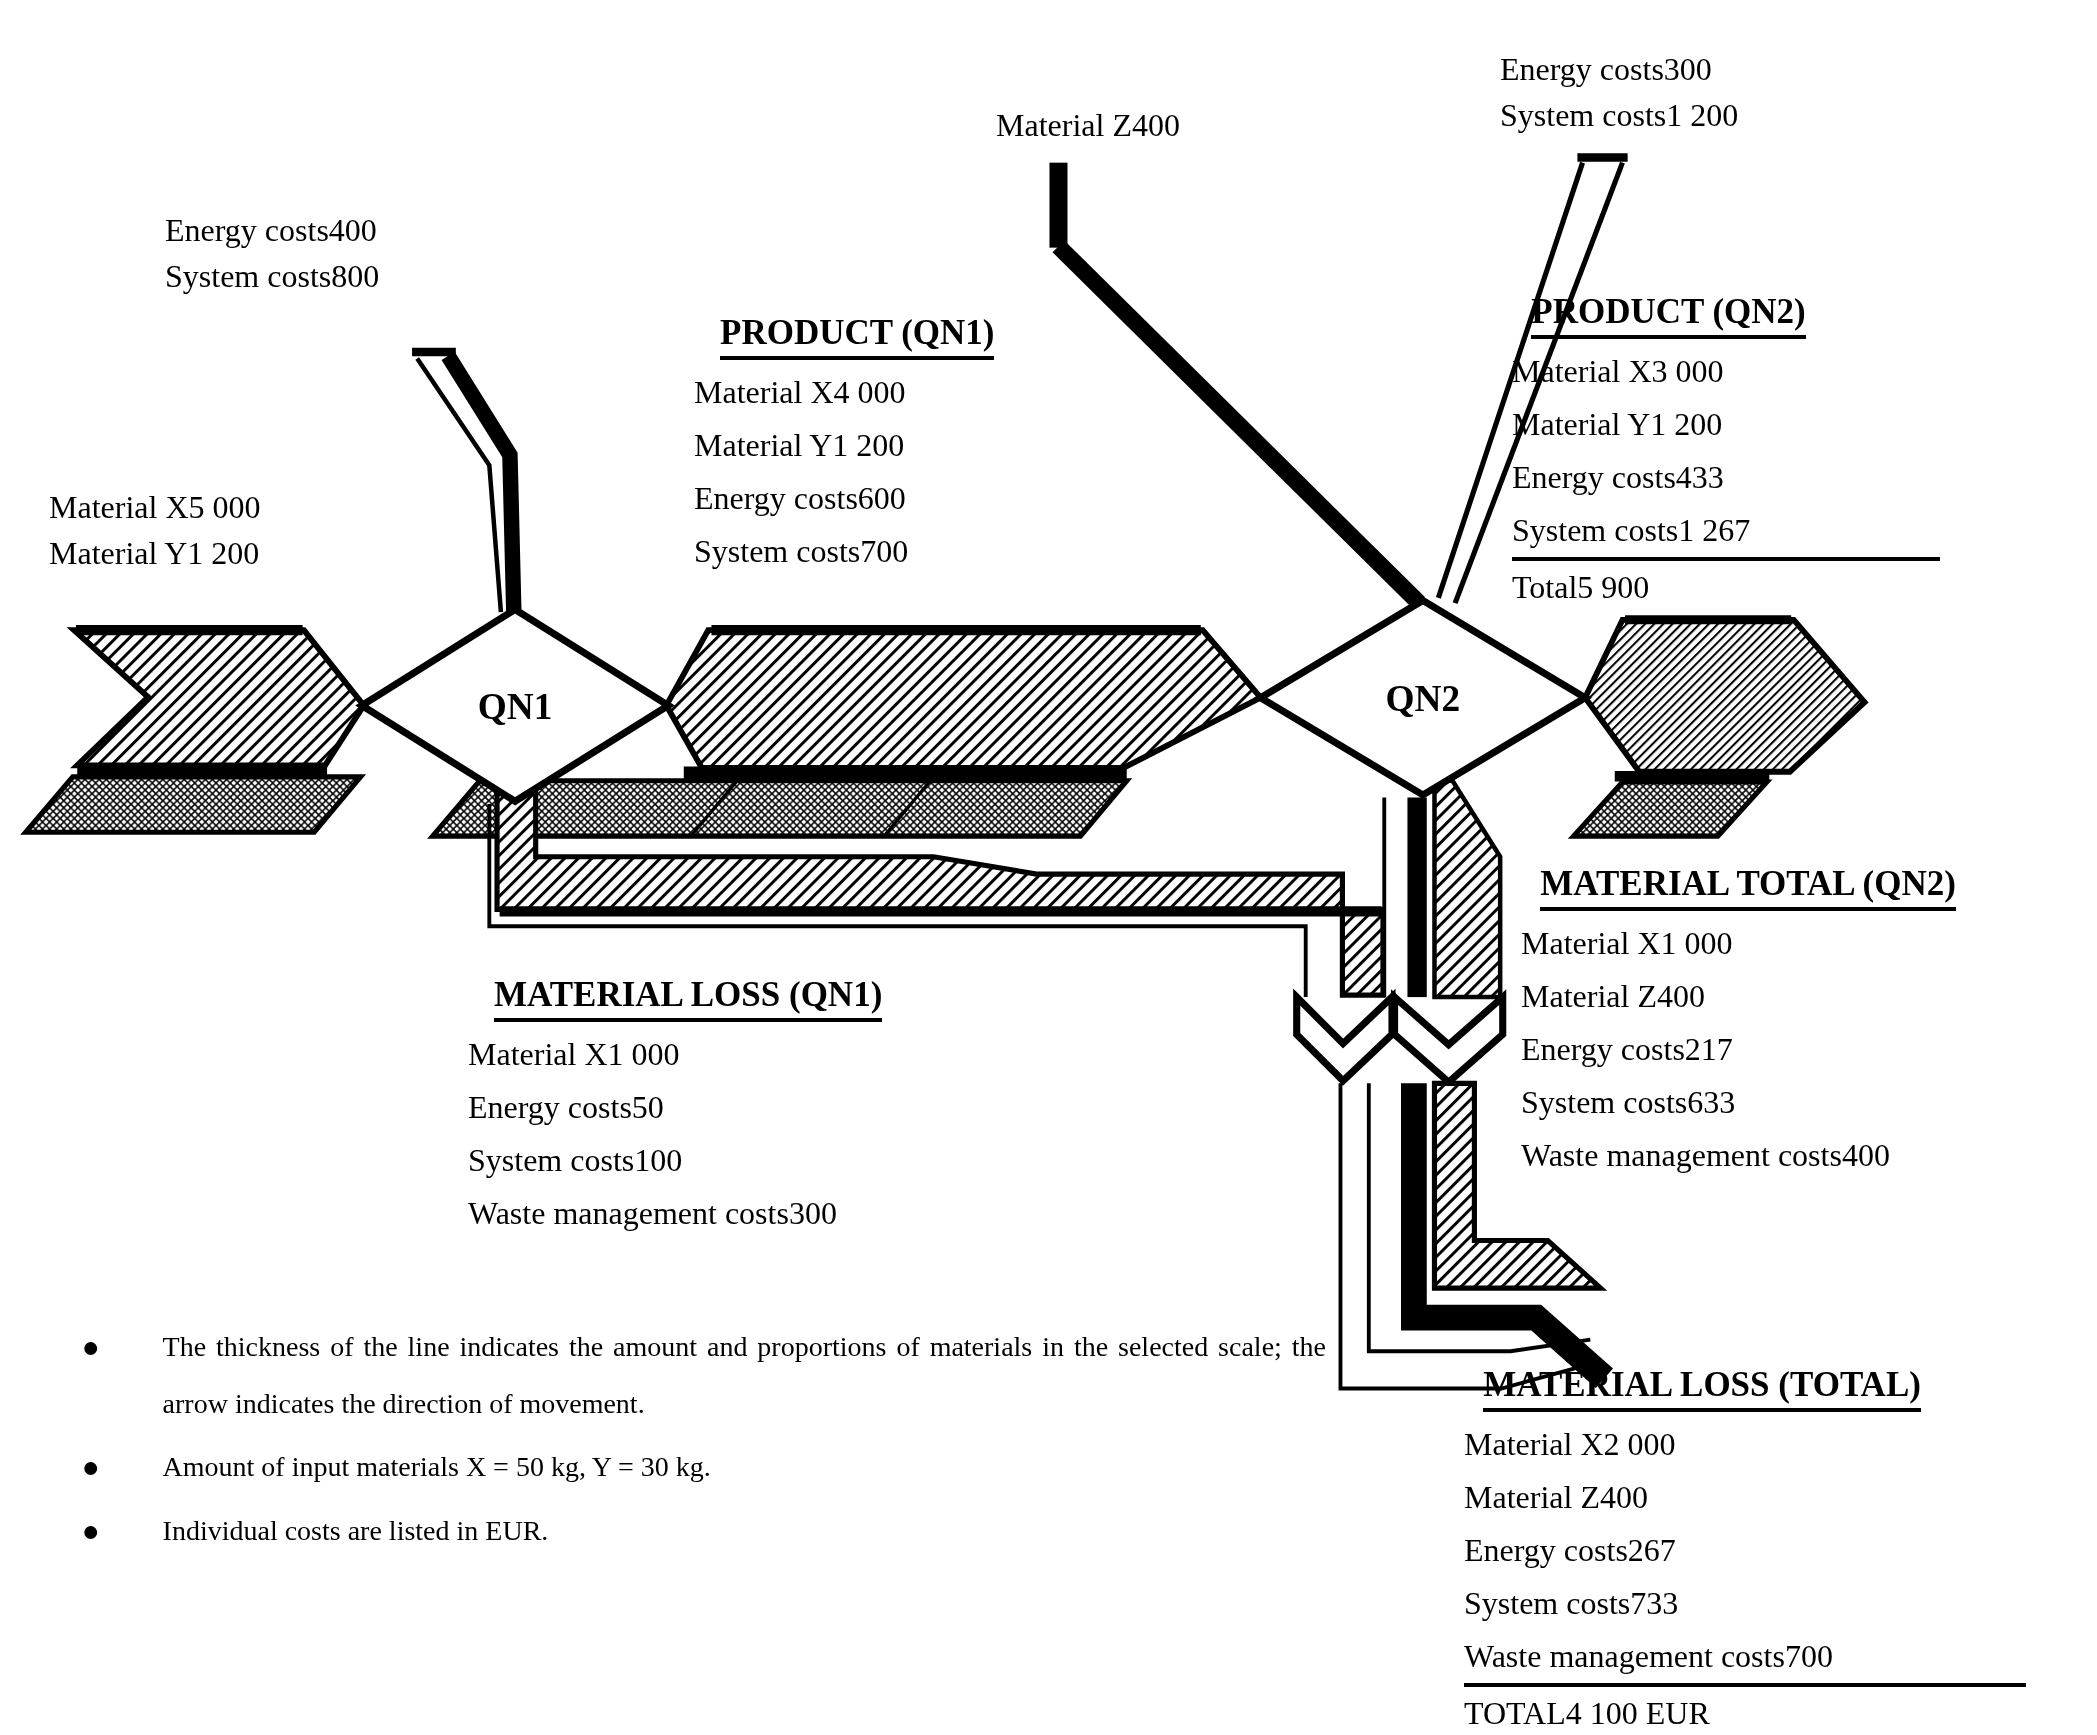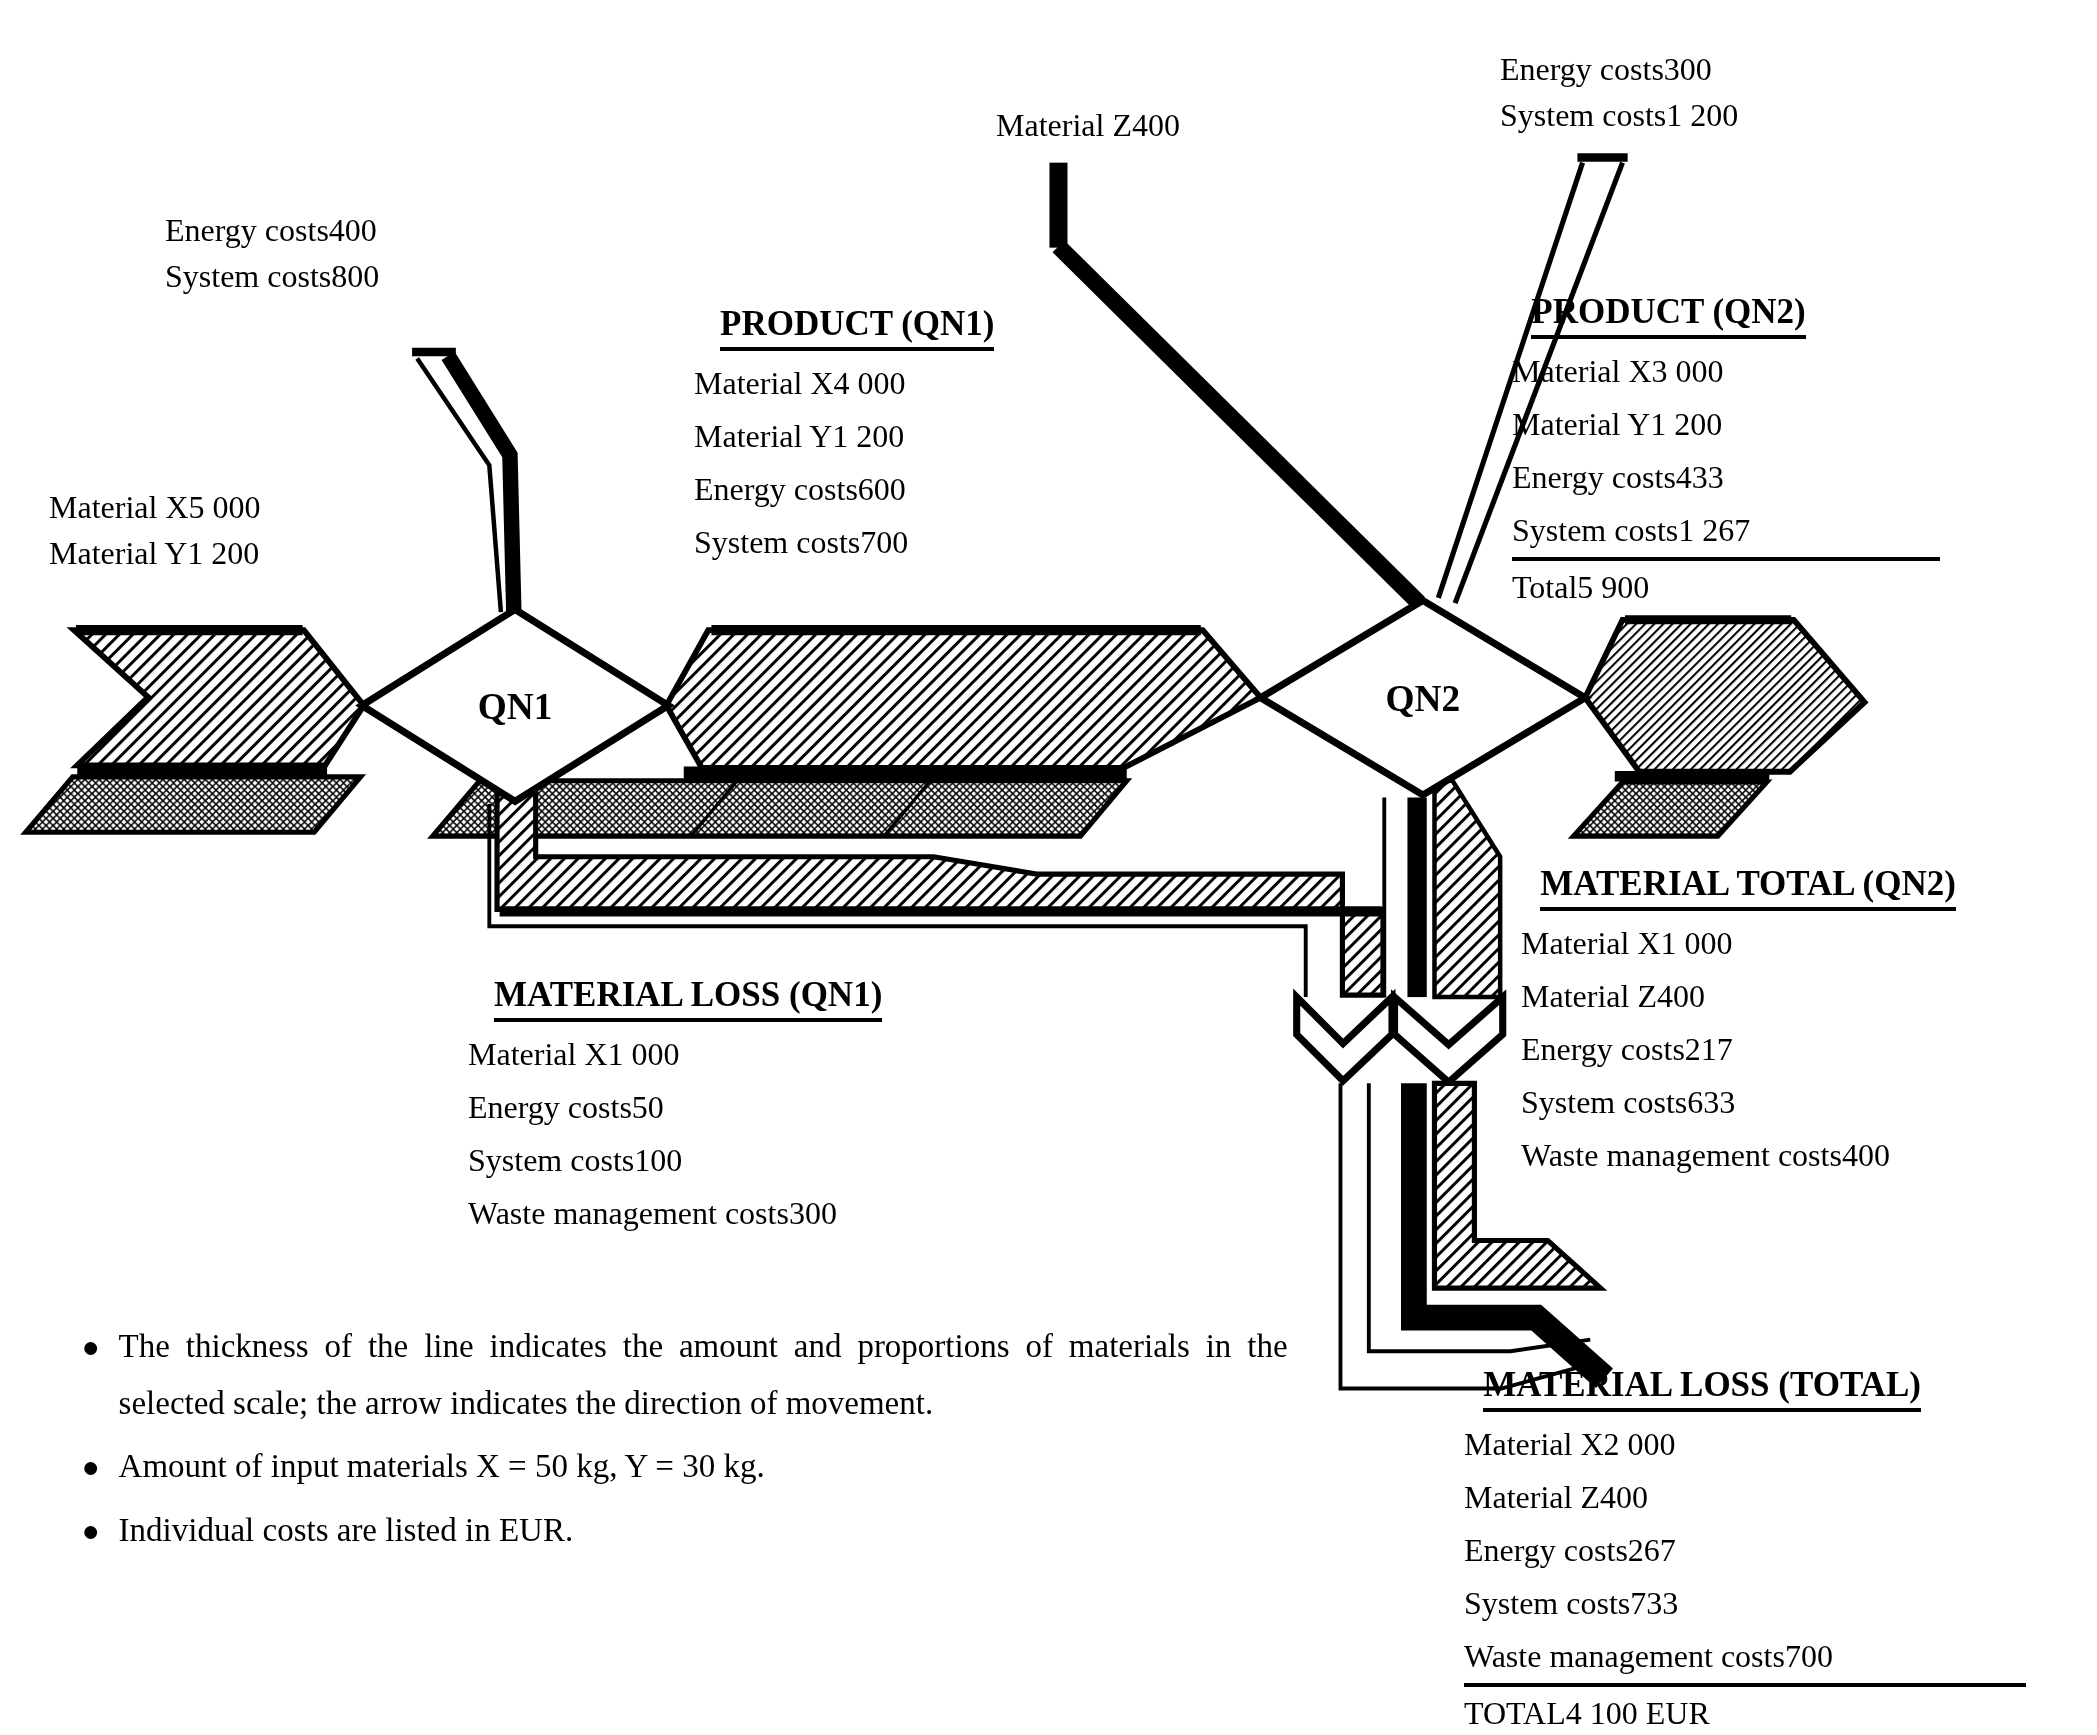--- a/index.html
+++ b/index.html
@@ -11,21 +11,21 @@
   .txt{position:absolute;z-index:2;}
   .kv-block .row,.table-block .row{display:flex;justify-content:flex-start;font-size:32px;line-height:53px;white-space:nowrap;}
   .kv-block .row{line-height:46px;font-size:32px;}
   .table-block .title{display:inline-block;font-weight:bold;font-size:35px;line-height:41px;border-bottom:4.5px solid #000;padding-bottom:2.6px;margin-bottom:6.4px;white-space:nowrap;}
   .table-block .row.ruled{border-bottom:4.5px solid #000;}
   .t-indent-40 .title{margin-left:26px;}
   .t-indent-30 .title{margin-left:19.3px;}
   .notes{list-style:none;margin:0;padding:0;}
   .notes li{display:flex;align-items:flex-start;margin-bottom:6.4px;}
   .notes .bullet{font-size:30px;line-height:57px;width:37px;flex:0 0 37px;padding-left:11.6px;}
-  .notes .note-text{font-size:33px;line-height:57px;width:1169px;}
+  .notes .note-text{font-size:28px;line-height:57px;width:1169px;margin-left:44px;}
   .notes li:first-child .note-text{text-align:justify;}
 </style>
 </head>
 <body>
 
 <div id="canvas">
 
   <svg id="flow-svg" width="2097" height="1736" viewBox="0 0 3257 2695">
     <defs>
       <pattern id="hatch" patternUnits="userSpaceOnUse" width="15" height="15" patternTransform="rotate(-45)">
@@ -125,21 +125,21 @@
     <div class="row">
       <span>Energy costs</span>
       <span>300</span>
     </div>
     <div class="row">
       <span>System costs</span>
       <span>1 200</span>
     </div>
   </div>
 
-  <div class="txt table-block t-indent-40" style="left:694px;top:303px;width:412px;">
+  <div class="txt table-block t-indent-40" style="left:694px;top:312px;width:412px;">
     <span class="title">PRODUCT (QN1)</span>
     <div class="row">
       <span>Material X</span>
       <span>4 000</span>
     </div>
     <div class="row">
       <span>Material Y</span>
       <span>1 200</span>
     </div>
     <div class="row">

